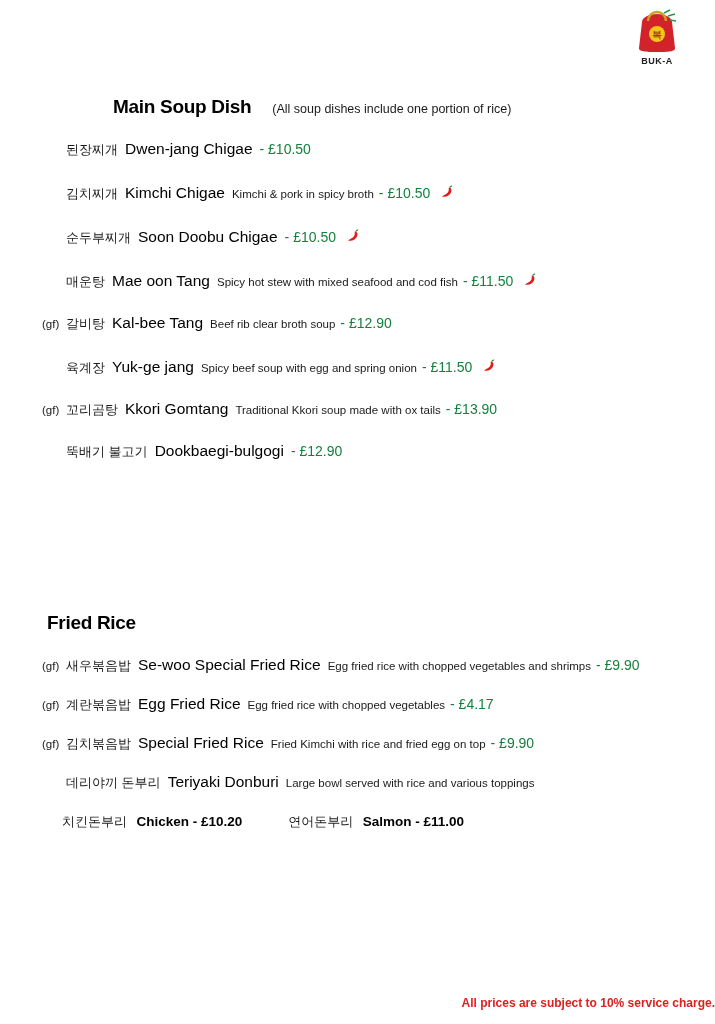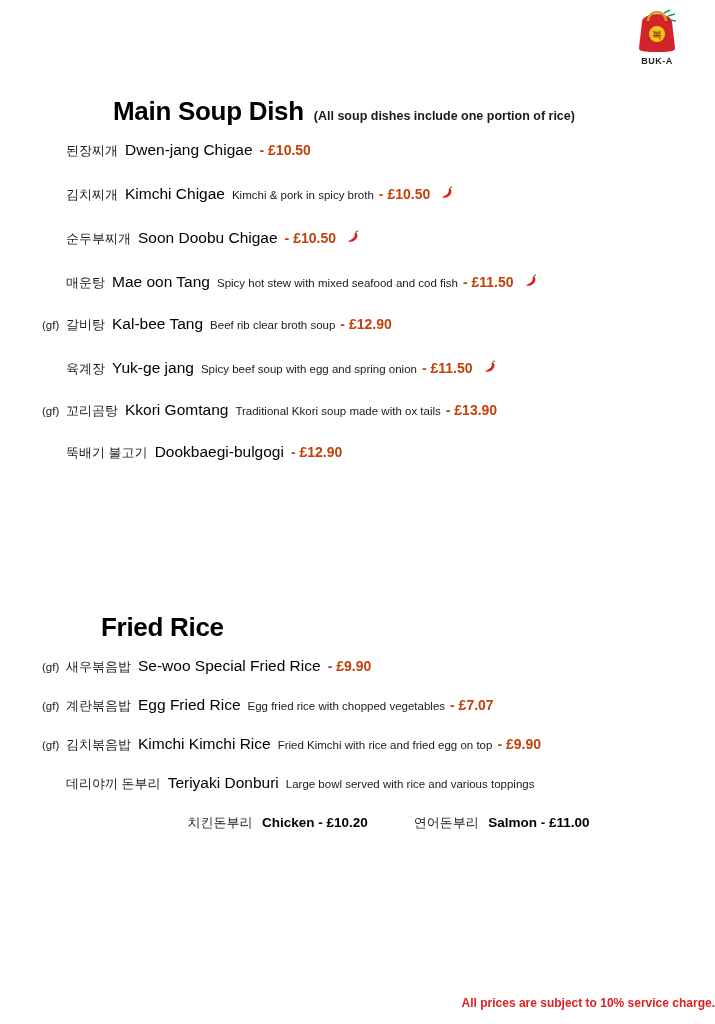--- a/index.html
+++ b/index.html
@@ -45,37 +45,37 @@
     width: 715px;
   }
   .sec-soup { top: 96px; }
   .sec-rice { top: 612px; }
 
   .sec-head {
     padding-left: 113px;
     display: flex;
     align-items: baseline;
   }
-  .sec-head.rice { padding-left: 101px; }
+  .sec-head.rice { padding-left: 47px; }
   .sec-title {
-    font-size: 26px;
+    font-size: 19px;
     font-weight: bold;
     letter-spacing: -0.3px;
     color: #000;
   }
   .sec-note {
     font-size: 12.5px;
     color: #1a1a1a;
-    margin-left: 10px;
-    font-weight: bold;
+    margin-left: 21px;
+    font-weight: normal;
   }
 
   
   .rows {
-    margin-top: 14px;
+    margin-top: 22px;
   }
   .row {
     display: flex;
     align-items: baseline;
     padding-left: 42px;
     margin-bottom: 23px;
     white-space: nowrap;
   }
   .rows-rice .row { margin-bottom: 20px; }
 
@@ -97,36 +97,35 @@
     color: #000;
     margin-right: 7px;
   }
   .desc {
     font-size: 11.5px;
     color: #1a1a1a;
     margin-right: 5px;
   }
   .price {
     font-size: 14px;
-    font-weight: bold;
-    color: #c2410c;
+    font-weight: normal;
+    color: #15803d;
   }
   .chili {
     margin-left: 9px;
     display: inline-block;
     transform: translateY(2px);
   }
 
   
   .sub-row {
     display: flex;
-    padding-left: 108px;
+    padding-left: 62px;
     margin-top: 12px;
     white-space: nowrap;
-    justify-content: center;
   }
   .sub-item { margin-right: 46px; }
   .sub-kr {
     font-size: 13px;
     color: #1a1a1a;
     margin-right: 5px;
   }
   .sub-name {
     font-size: 13.5px;
     font-weight: bold;
@@ -262,35 +261,36 @@
   <div class="sec-head rice">
     <span class="sec-title">Fried Rice</span>
   </div>
 
   <div class="rows rows-rice">
 
     <div class="row">
       <span class="gf">(gf)</span>
       <span class="kr">새우볶음밥</span>
       <span class="name">Se-woo Special Fried Rice</span>
+      <span class="desc">Egg fried rice with chopped vegetables and shrimps</span>
       <span class="price">- £9.90</span>
     </div>
 
     <div class="row">
       <span class="gf">(gf)</span>
       <span class="kr">계란볶음밥</span>
       <span class="name">Egg Fried Rice</span>
       <span class="desc">Egg fried rice with chopped vegetables</span>
-      <span class="price">- £7.07</span>
+      <span class="price">- £4.17</span>
     </div>
 
     <div class="row">
       <span class="gf">(gf)</span>
       <span class="kr">김치볶음밥</span>
-      <span class="name">Kimchi Kimchi Rice</span>
+      <span class="name">Special Fried Rice</span>
       <span class="desc">Fried Kimchi with rice and fried egg on top</span>
       <span class="price">- £9.90</span>
     </div>
 
     <div class="row">
       <span class="gf"></span>
       <span class="kr">데리야끼 돈부리</span>
       <span class="name">Teriyaki Donburi</span>
       <span class="desc">Large bowl served with rice and various toppings</span>
     </div>

